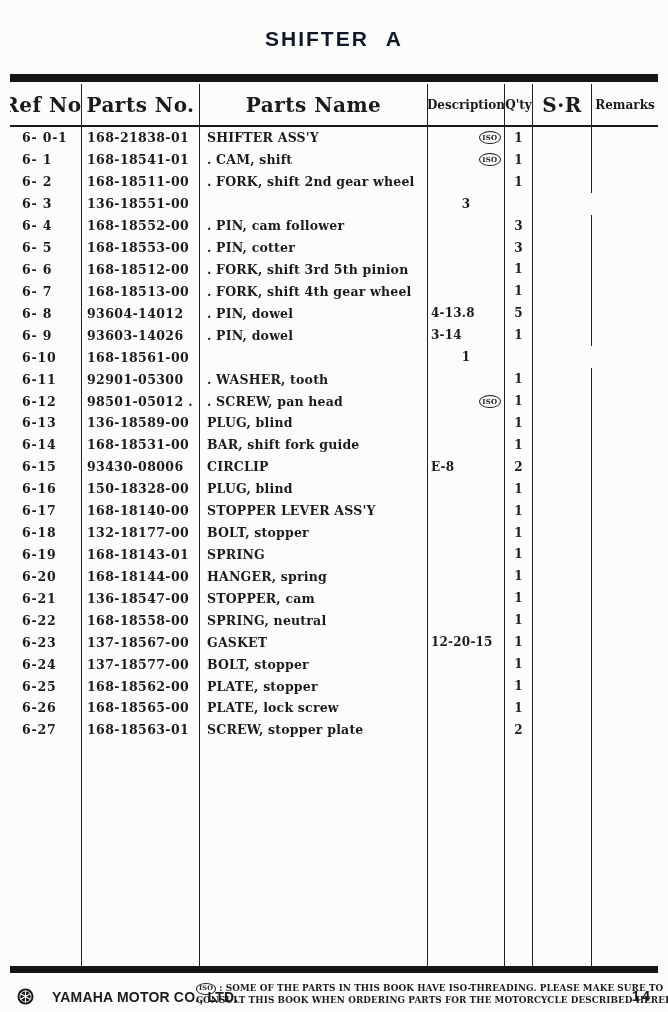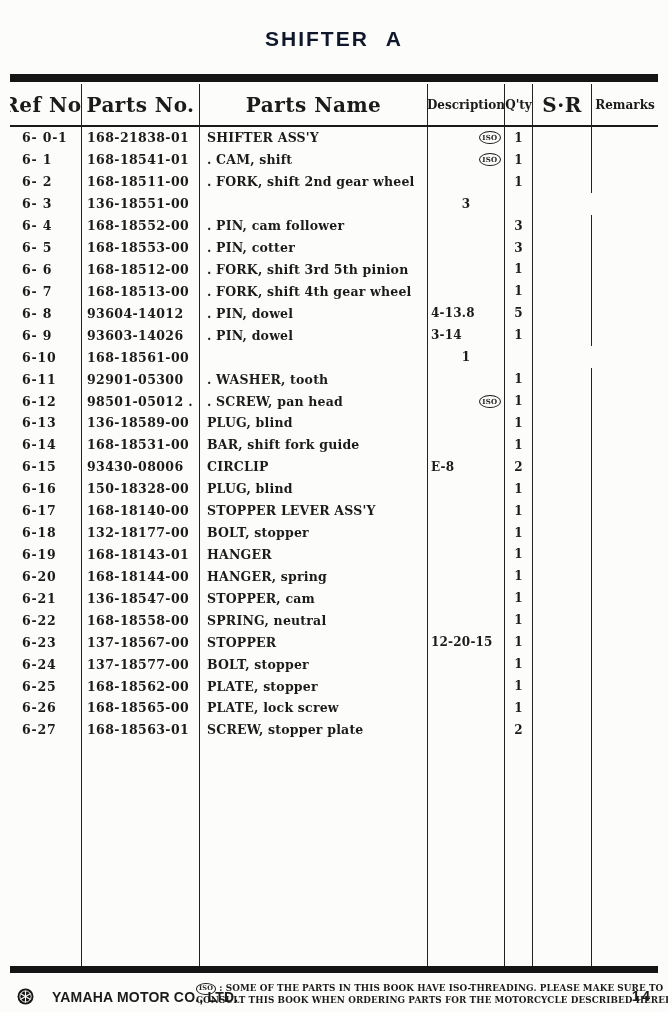--- a/index.html
+++ b/index.html
@@ -309,21 +309,21 @@
       <span></span>
 
     </div>
     <div class="cell c-qty">1</div>
     <div class="cell"></div>
     <div class="cell"></div>
   </div>
       <div class="row cols">
     <div class="cell c-ref">6-19</div>
     <div class="cell c-part">168-18143-01</div>
-    <div class="cell c-name">HANGER</div>
+    <div class="cell c-name">SPRING</div>
     <div class="cell c-desc">
       <span></span>
 
     </div>
     <div class="cell c-qty">1</div>
     <div class="cell"></div>
     <div class="cell"></div>
   </div>
       <div class="row cols">
     <div class="cell c-ref">6-20</div>
@@ -357,21 +357,21 @@
       <span></span>
 
     </div>
     <div class="cell c-qty">1</div>
     <div class="cell"></div>
     <div class="cell"></div>
   </div>
       <div class="row cols">
     <div class="cell c-ref">6-23</div>
     <div class="cell c-part">137-18567-00</div>
-    <div class="cell c-name">STOPPER</div>
+    <div class="cell c-name">GASKET</div>
     <div class="cell c-desc">
       <span>12-20-15</span>
 
     </div>
     <div class="cell c-qty">1</div>
     <div class="cell"></div>
     <div class="cell"></div>
   </div>
       <div class="row cols">
     <div class="cell c-ref">6-24</div>

